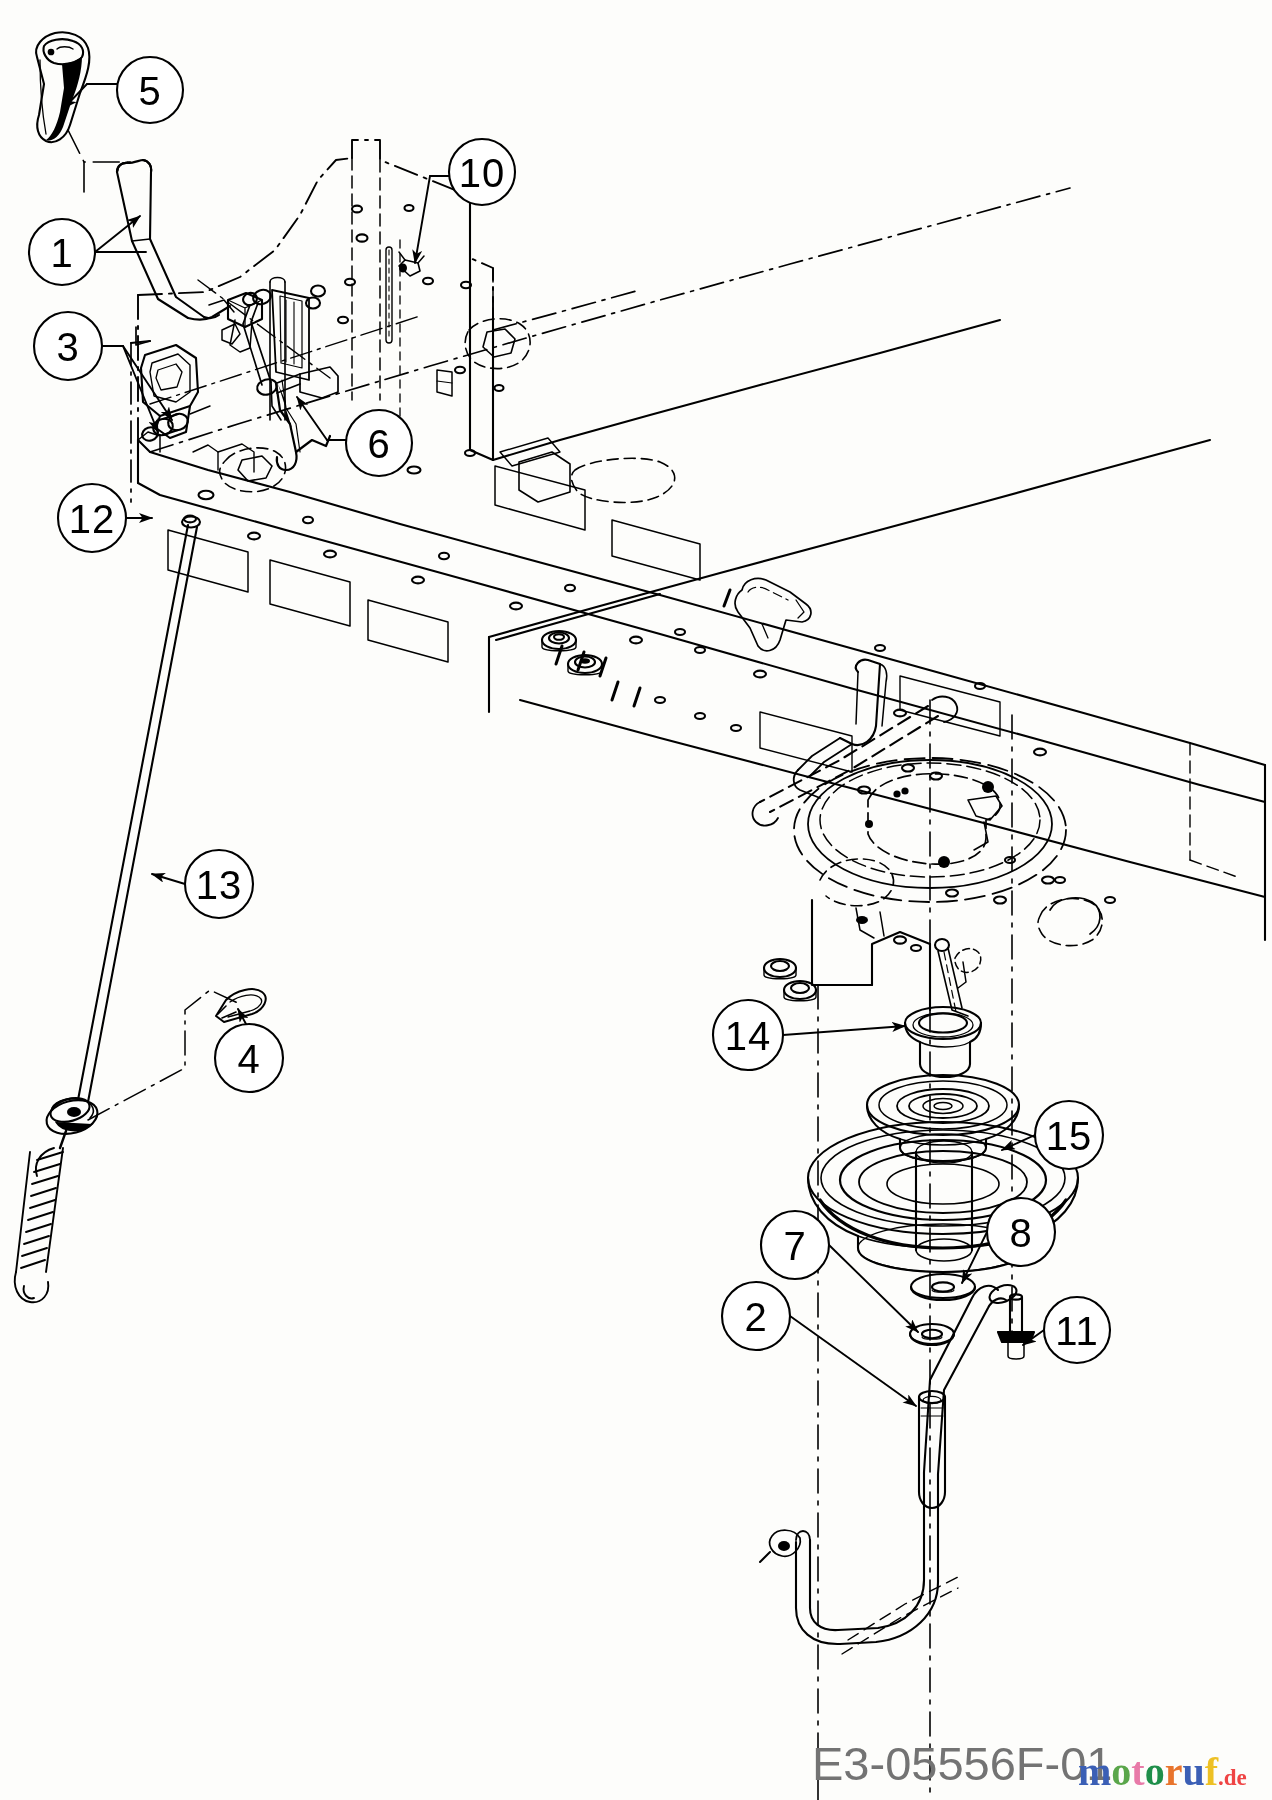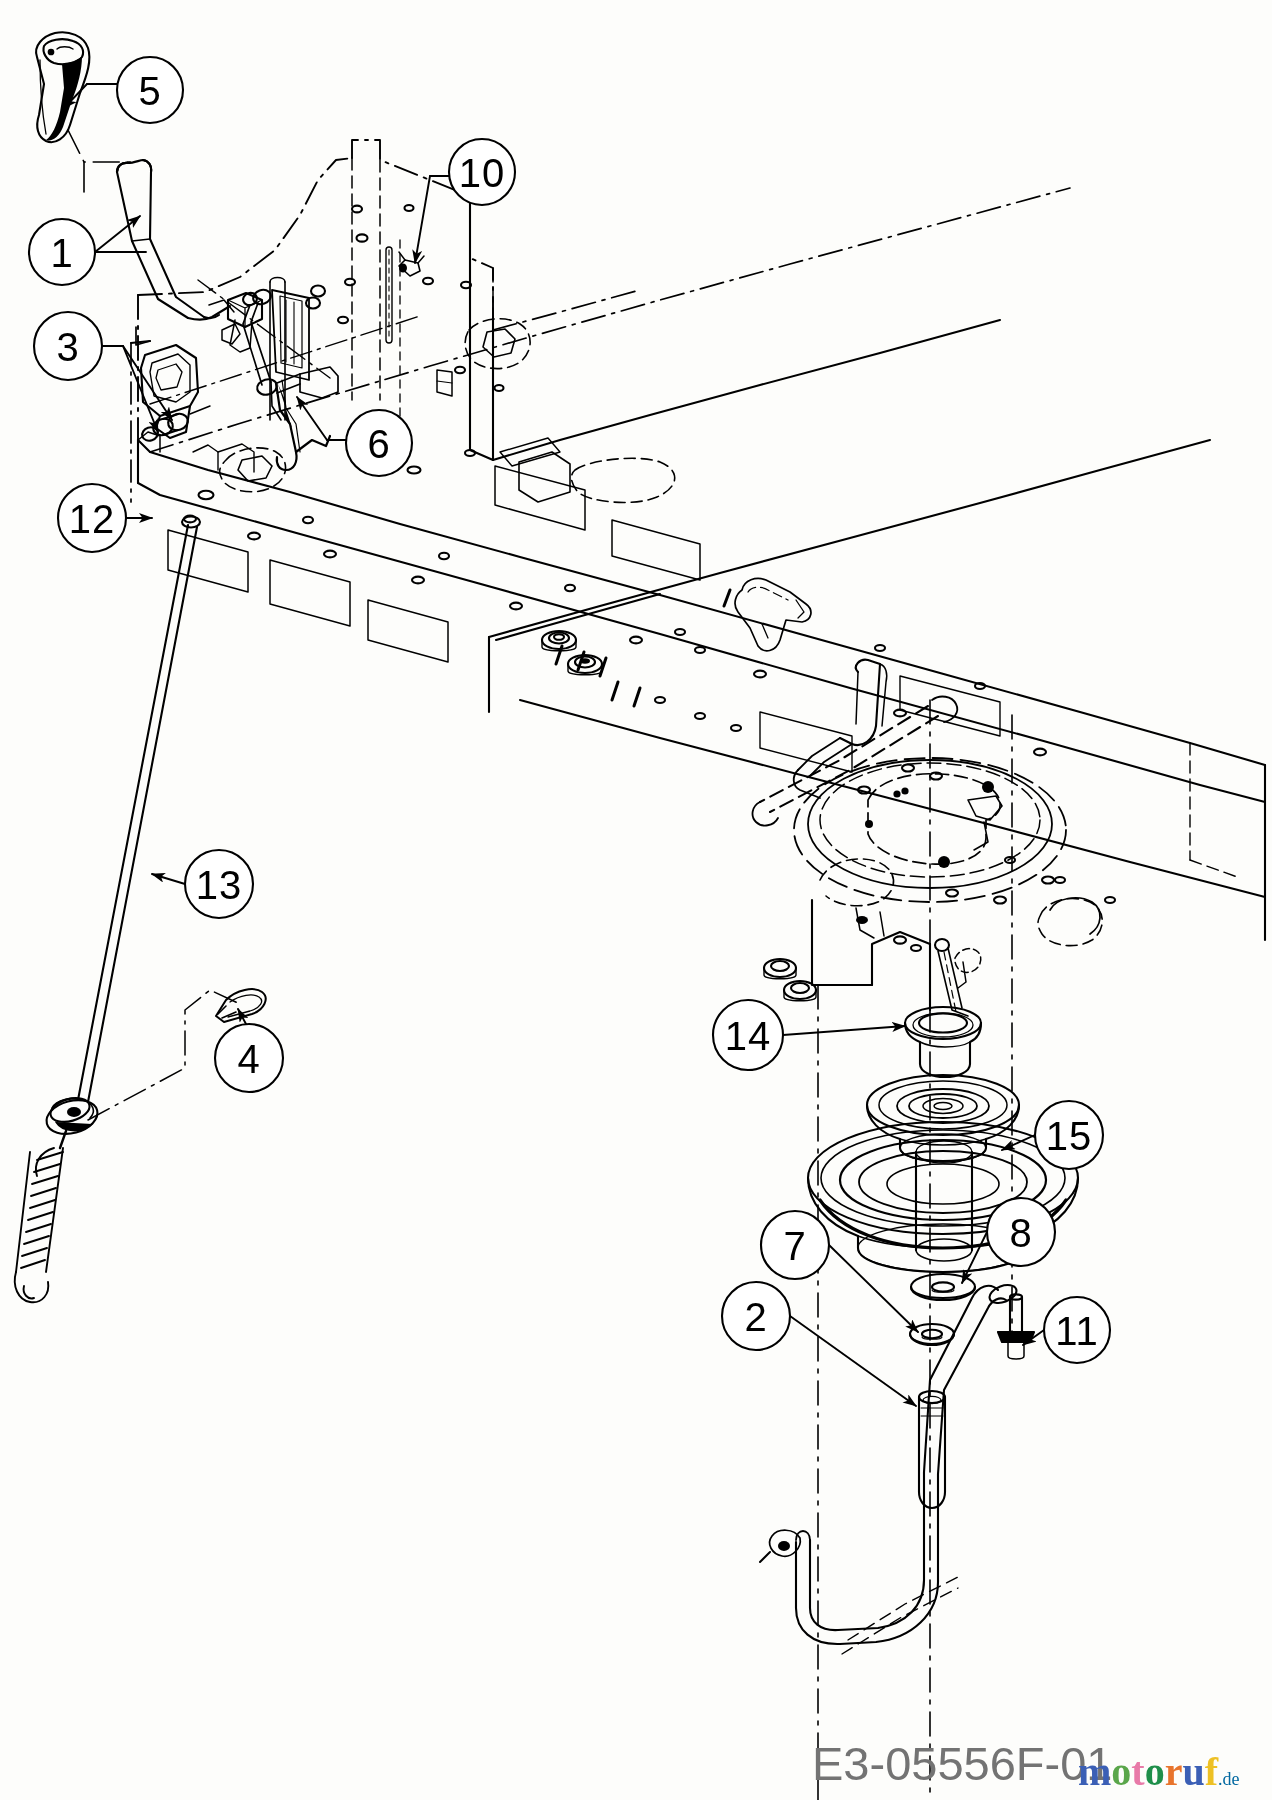--- a/index.html
+++ b/index.html
@@ -33,21 +33,21 @@
   .watermark{
     position:absolute;
     left:1078px; top:1752px;
     font-family:"Liberation Serif", serif;
     font-size:40px;
     font-weight:700;
     white-space:nowrap;
     z-index:5;
     line-height:1;
   }
-  .watermark .s{font-size:18px; font-weight:400; color:#0369a1; vertical-align:baseline;}
+  .watermark .s{font-size:23px; font-weight:700; color:#ef4444; vertical-align:baseline;}
 </style>
 </head>
 <body>
 
 <div id="stage">
 
 <svg id="diagram" viewBox="0 0 1272 1800" xmlns="http://www.w3.org/2000/svg">
   <defs>
     <marker id="arw" markerWidth="14" markerHeight="10" refX="13" refY="5" orient="auto" markerUnits="userSpaceOnUse">
       <path d="M0,0 L14,5 L0,10 L3.5,5 Z" fill="#000"></path>

